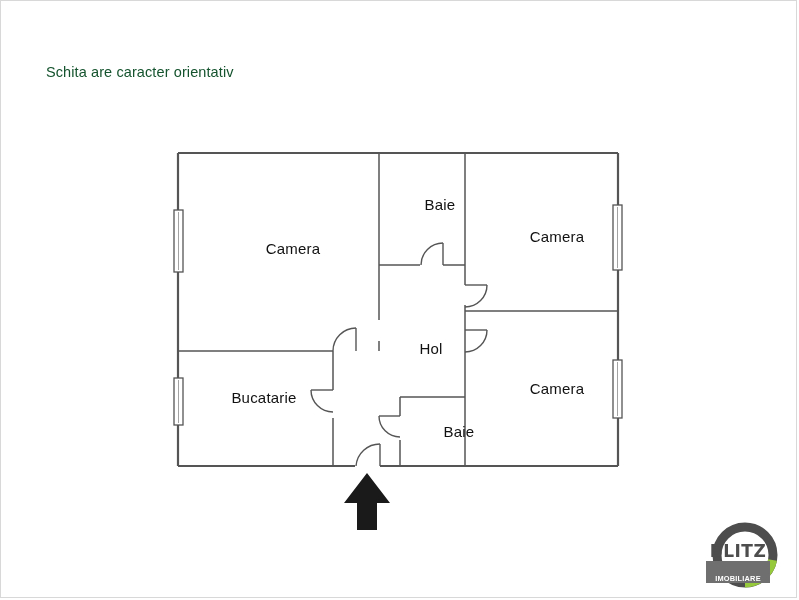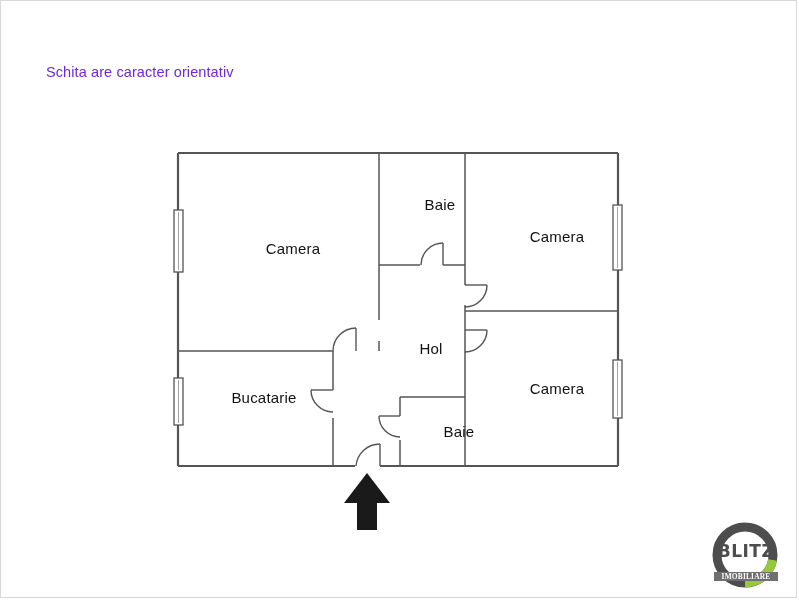--- a/index.html
+++ b/index.html
@@ -24,21 +24,21 @@
     width: 797px;
     height: 598px;
     border: 1px solid #d8d8d8;
     box-sizing: border-box;
   }
   #title-text {
     position: absolute;
     left: 46px;
     top: 64px;
     font-size: 14.5px;
-    color: #6d28d9;
+    color: #14532d;
     letter-spacing: 0.1px;
     white-space: nowrap;
   }
   #plan-svg {
     position: absolute;
     left: 0;
     top: 0;
   }
   .room-label {
     position: absolute;
@@ -59,44 +59,44 @@
   }
   #logo-ring {
     position: absolute;
     left: 4px;
     top: 0px;
     width: 70px;
     height: 70px;
   }
   #logo-textblock {
     position: absolute;
-    left: 8px;
+    left: 0;
     top: 23px;
     width: 64px;
     text-align: center;
     line-height: 1;
   }
   #logo-blitz {
     display: block;
     font-family: "DejaVu Sans", sans-serif;
     font-weight: bold;
     font-size: 17px;
     color: #4d4d4d;
     letter-spacing: 0.5px;
   }
   #logo-imobiliare {
     display: block;
-    font-family: Liberation Serif, serif;
+    font-family: Liberation Sans, sans-serif;
     font-weight: bold;
     font-size: 7.4px;
     color: #ffffff;
     background: #6f6f6f;
     letter-spacing: 0.2px;
-    padding: 1px 0 1px 0;
-    margin-top: 12px;
+    padding: 14px 0 1px 0;
+    margin-top: 1px;
   }
 </style>
 </head>
 <body>
 
 <div id="canvas">
 
   <div id="border-frame"></div>
 
   <div id="title-text">Schita are caracter orientativ</div>

